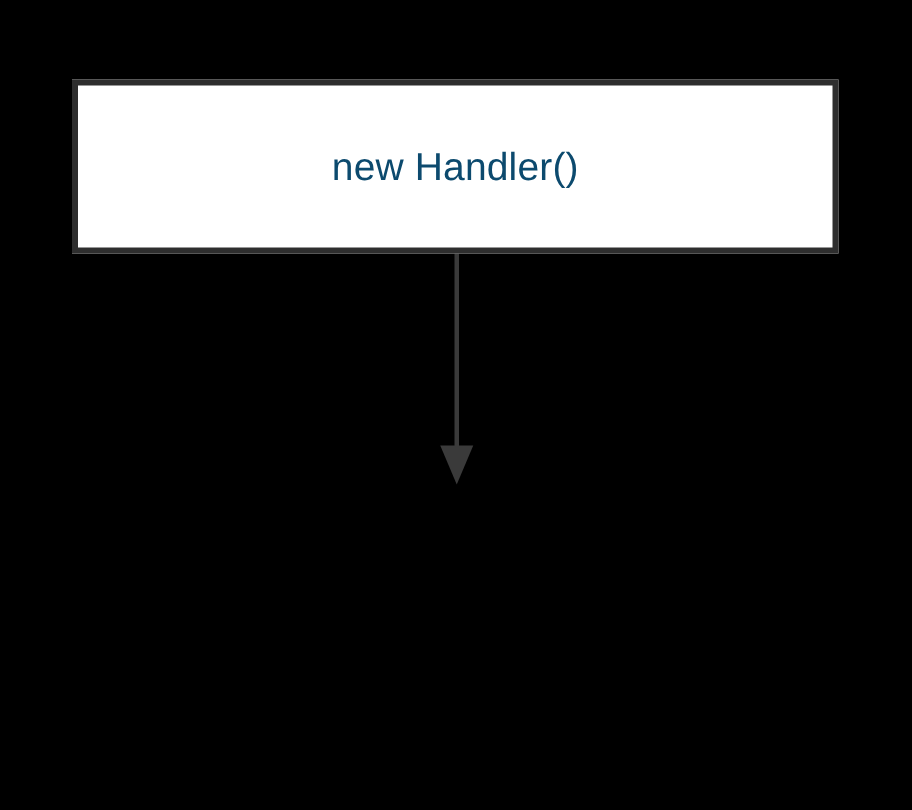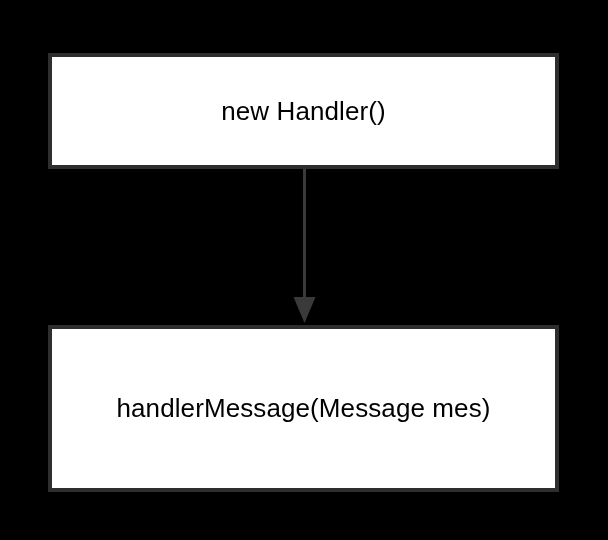--- a/index.html
+++ b/index.html
@@ -25,21 +25,21 @@
     border: 4px solid #2e2e2e;
     box-sizing: border-box;
     display: flex;
     align-items: center;
     justify-content: center;
   }
   .node-label {
     font-family: "Liberation Sans", sans-serif;
     font-size: 26px;
     line-height: 1.1;
-    color: #000000;
+    color: #0c4a6e;
     letter-spacing: 0.1px;
     white-space: nowrap;
     text-align: center;
   }
   #node-new-handler {
     left: 48px;
     top: 53px;
     width: 511px;
     height: 116px;
   }
@@ -67,17 +67,14 @@
     <g>
       <line x1="304.5" y1="169" x2="304.5" y2="299" stroke="#3a3a3a" stroke-width="3"></line>
       <polygon points="293.5,297 315.5,297 304.5,323" fill="#3a3a3a"></polygon>
     </g>
   </svg>
 
   <div class="node" id="node-new-handler">
     <span class="node-label">new Handler()</span>
   </div>
 
-  <div class="node" id="node-handler-message">
-    <span class="node-label">handlerMessage(Message mes)</span>
-  </div>
 
 </div>
 
 </body></html>

